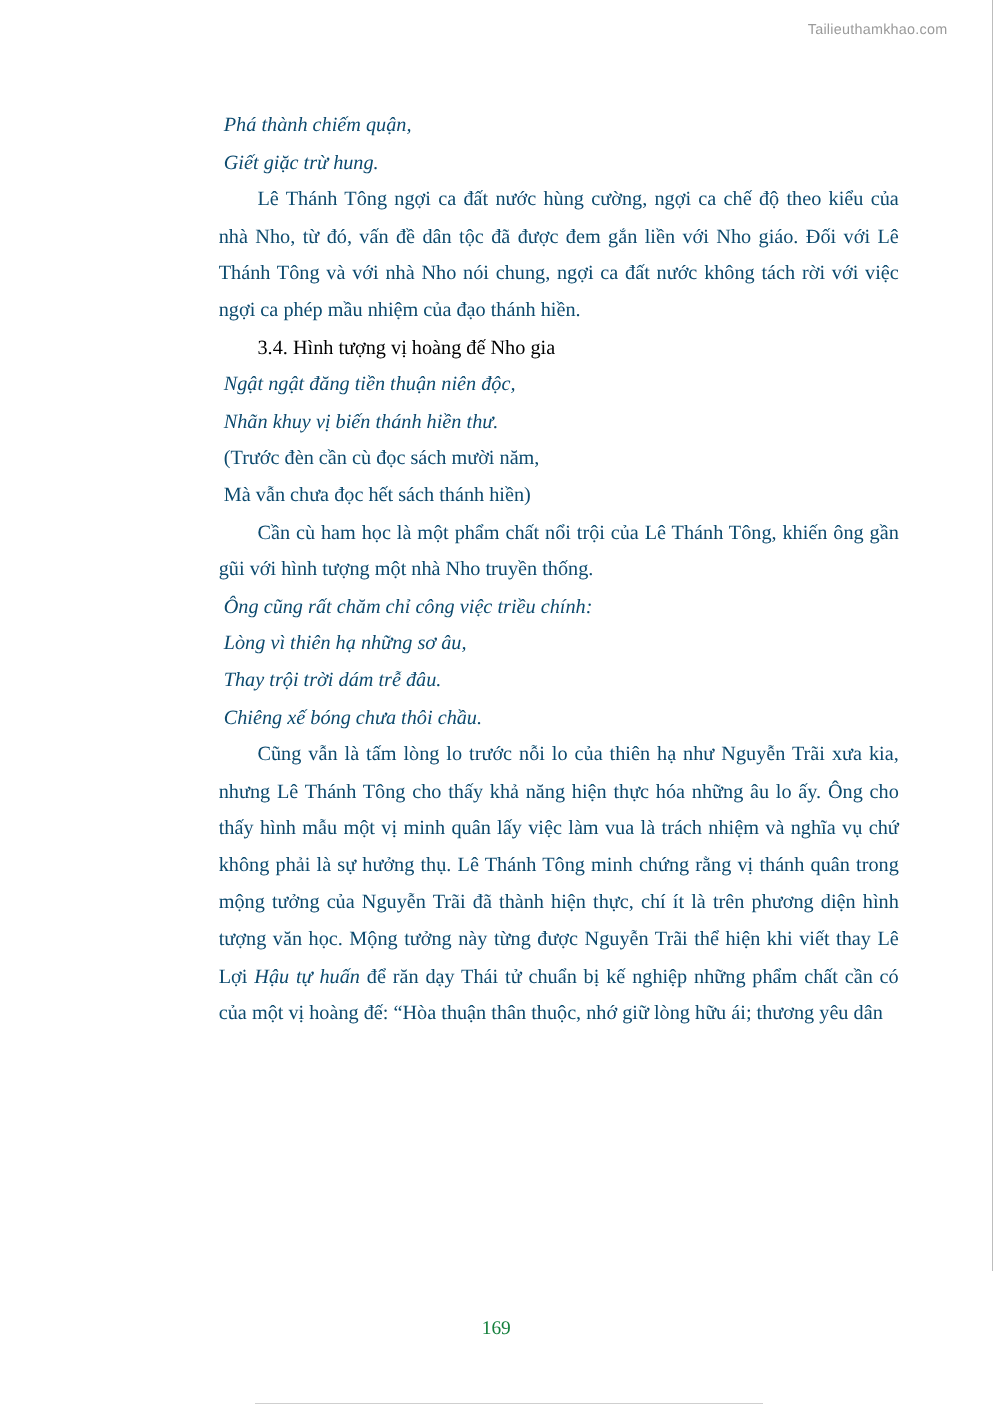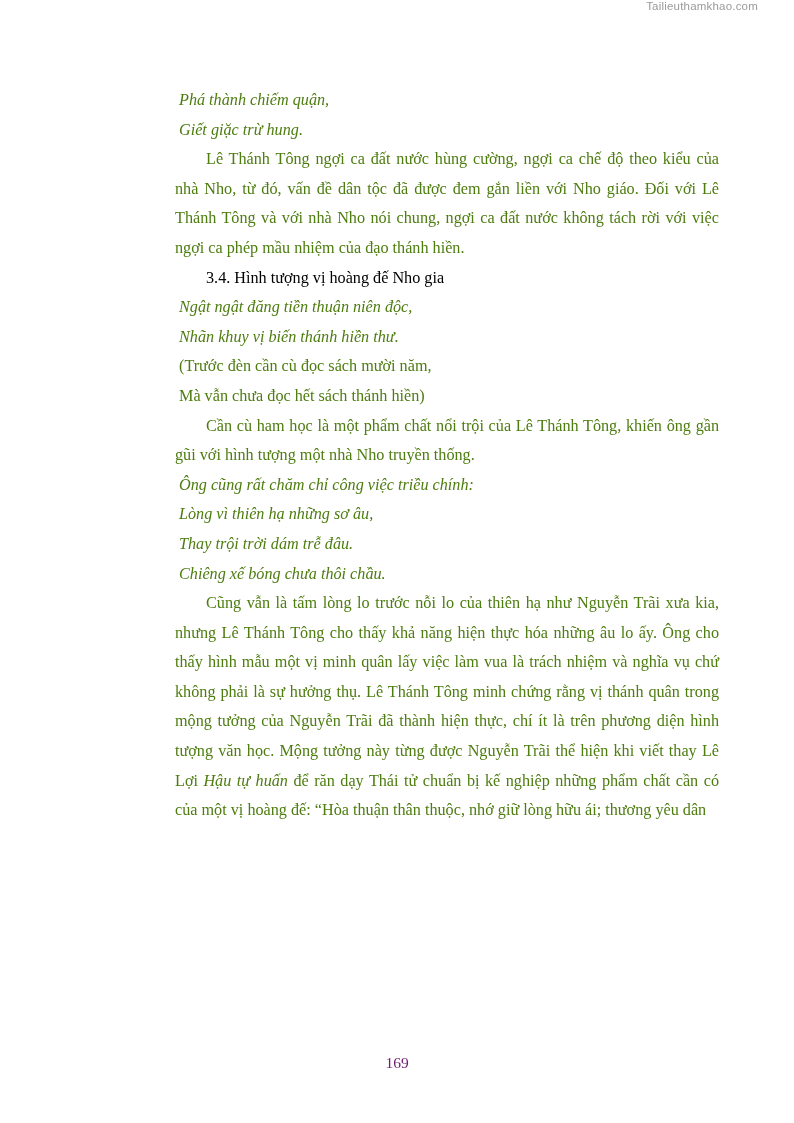--- a/index.html
+++ b/index.html
@@ -13,39 +13,39 @@
   .page {
     position: relative;
     width: 794px;
     height: 1123px;
     background: #ffffff;
     overflow: hidden;
     box-sizing: border-box;
   }
   .watermark {
     position: absolute;
-    top: 0;
+    top: 18px;
     right: 36px;
     font-family: "Liberation Sans", "DejaVu Sans", sans-serif;
     font-size: 11.5px;
     letter-spacing: 0.2px;
     color: #9a9a9a;
     user-select: none;
   }
   .content {
     position: absolute;
     left: 175px;
     top: 86px;
     width: 544px;
   }
   p {
     margin: 0;
     font-size: 16.2px;
     line-height: 29.6px;
-    color: #4d7c0f;
+    color: #0c4a6e;
   }
   
   p.body {
     text-align: justify;
     text-justify: inter-word;
     text-indent: 31px;
     hyphens: none;
   }
   
   p.verse {
@@ -76,21 +76,21 @@
   em.title {
     font-style: italic;
   }
   .pagenum {
     position: absolute;
     left: 0;
     right: 0;
     top: 1054px;
     text-align: center;
     font-size: 15.5px;
-    color: #701a75;
+    color: #15803d;
   }
 </style>
 </head>
 <body>
 
 <div class="page">
 
   <div class="watermark">Tailieuthamkhao.com</div>
 
   <div class="content">

